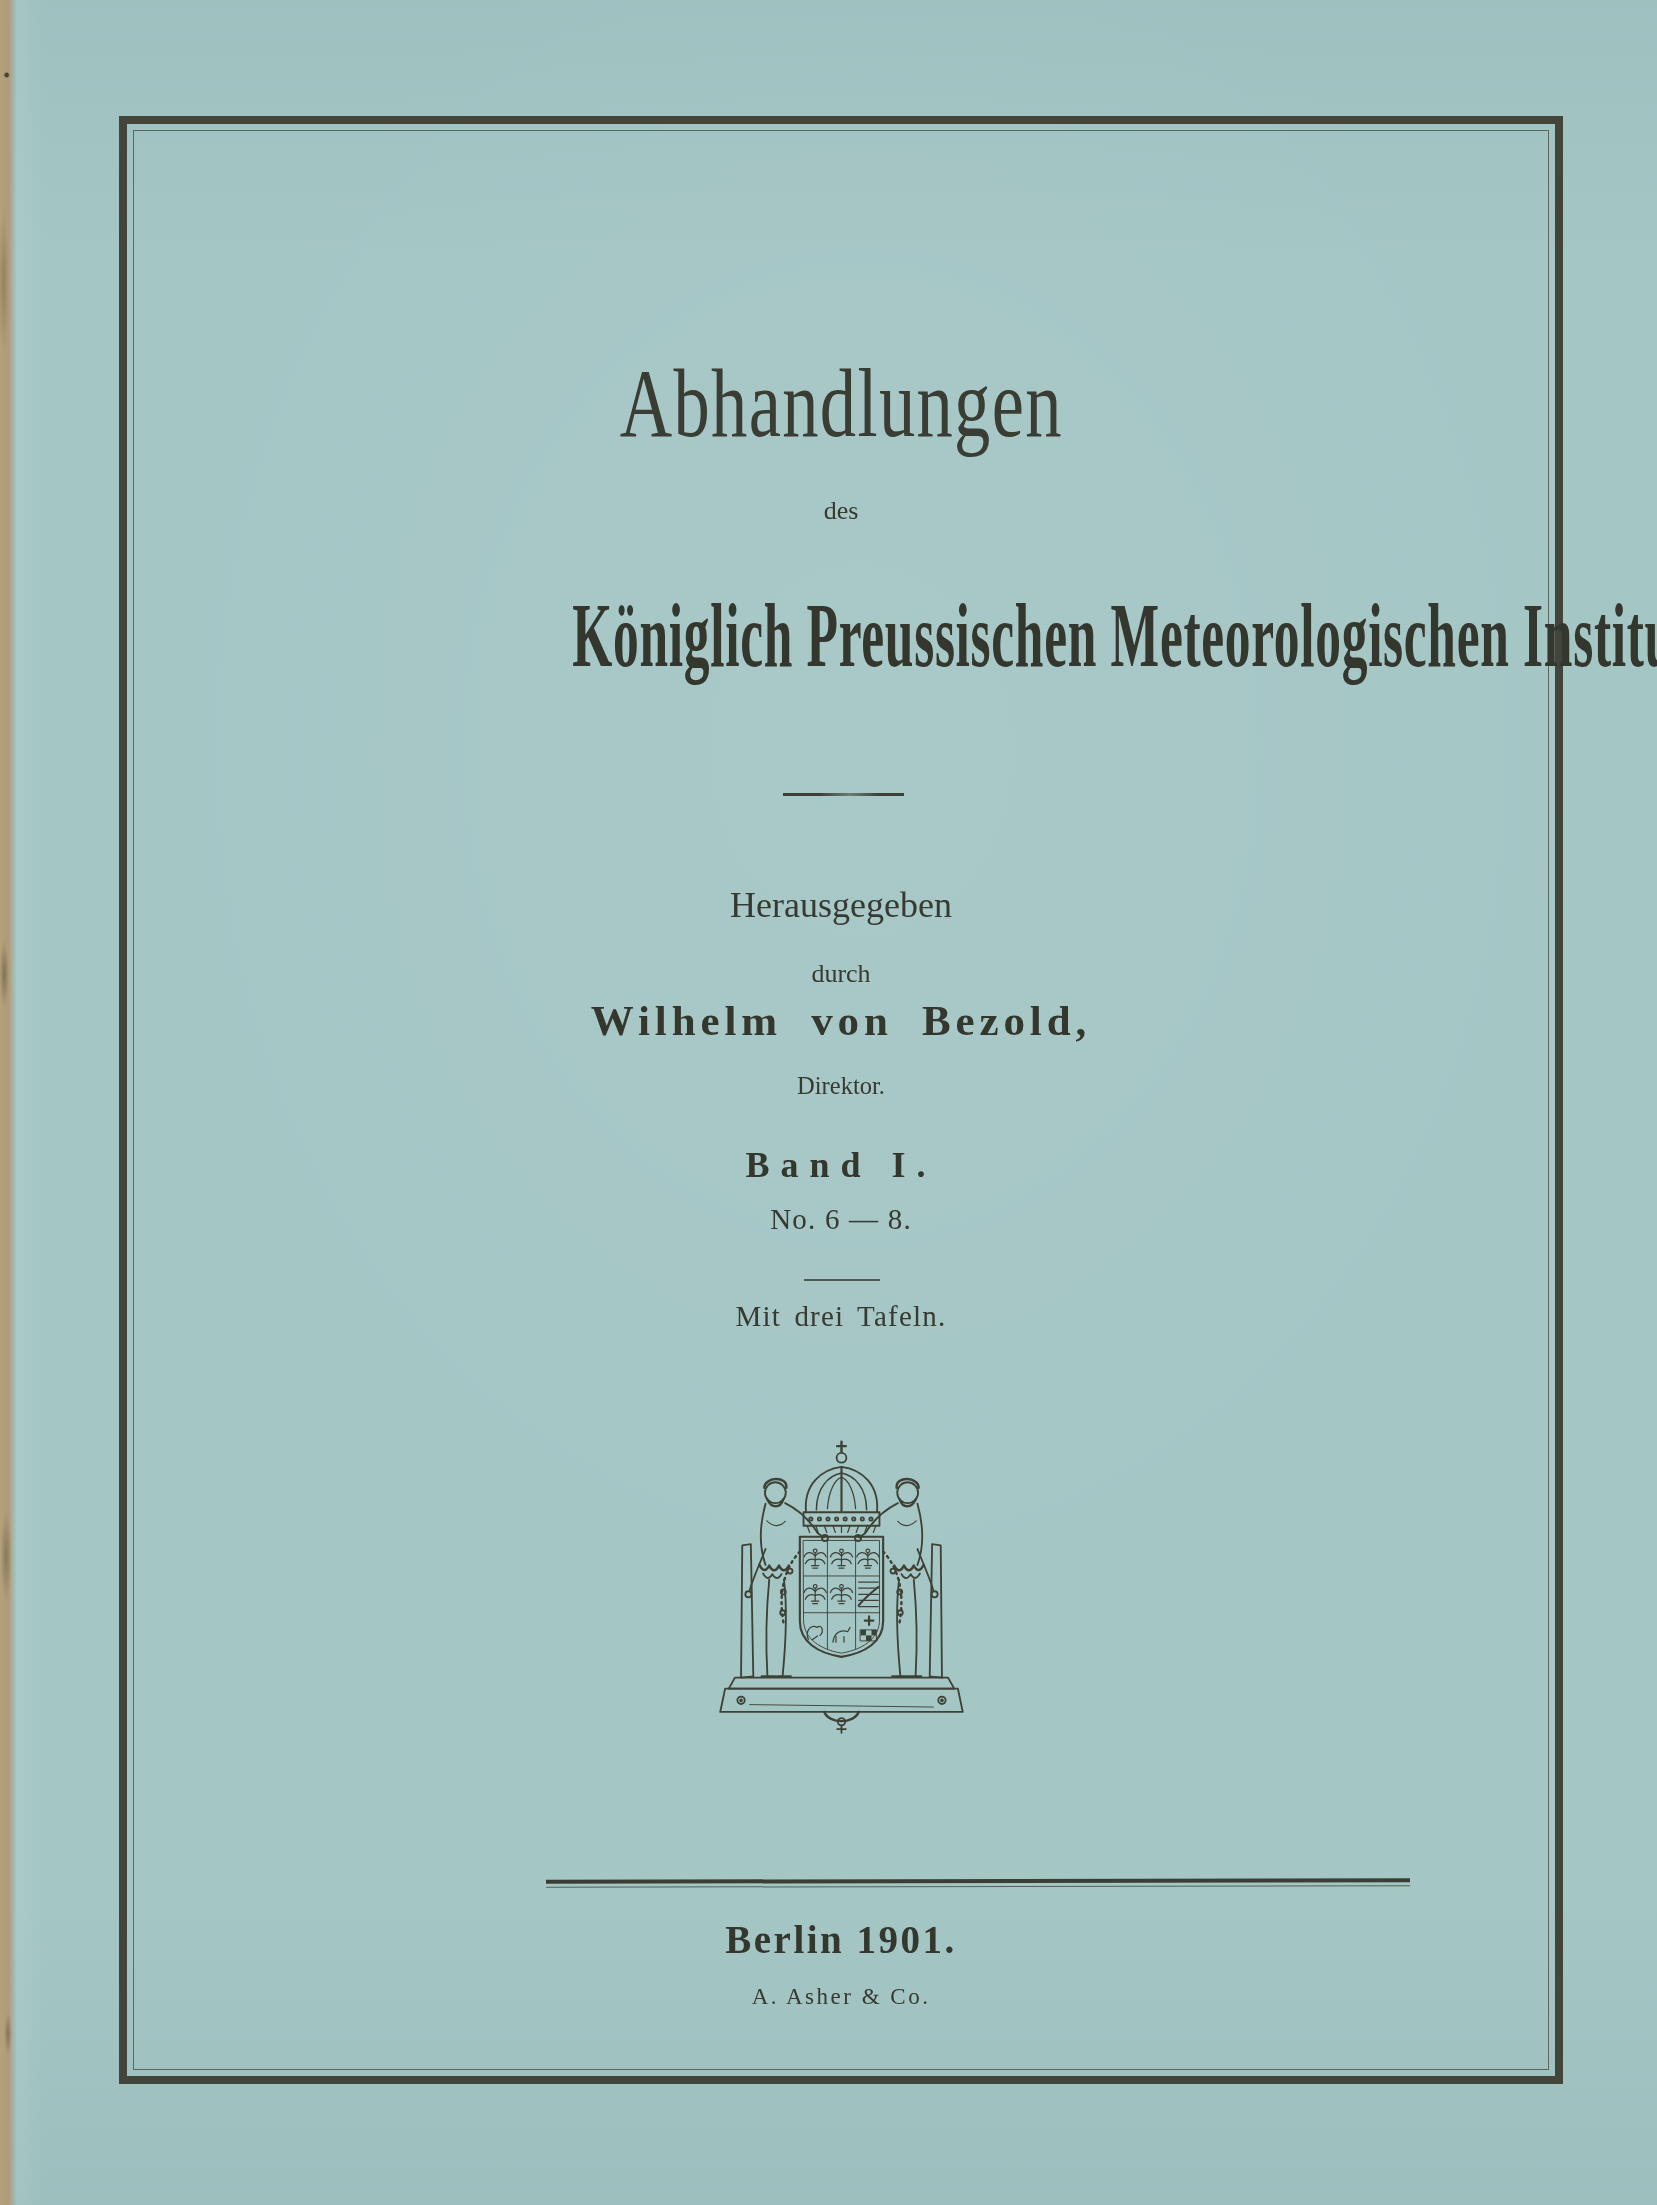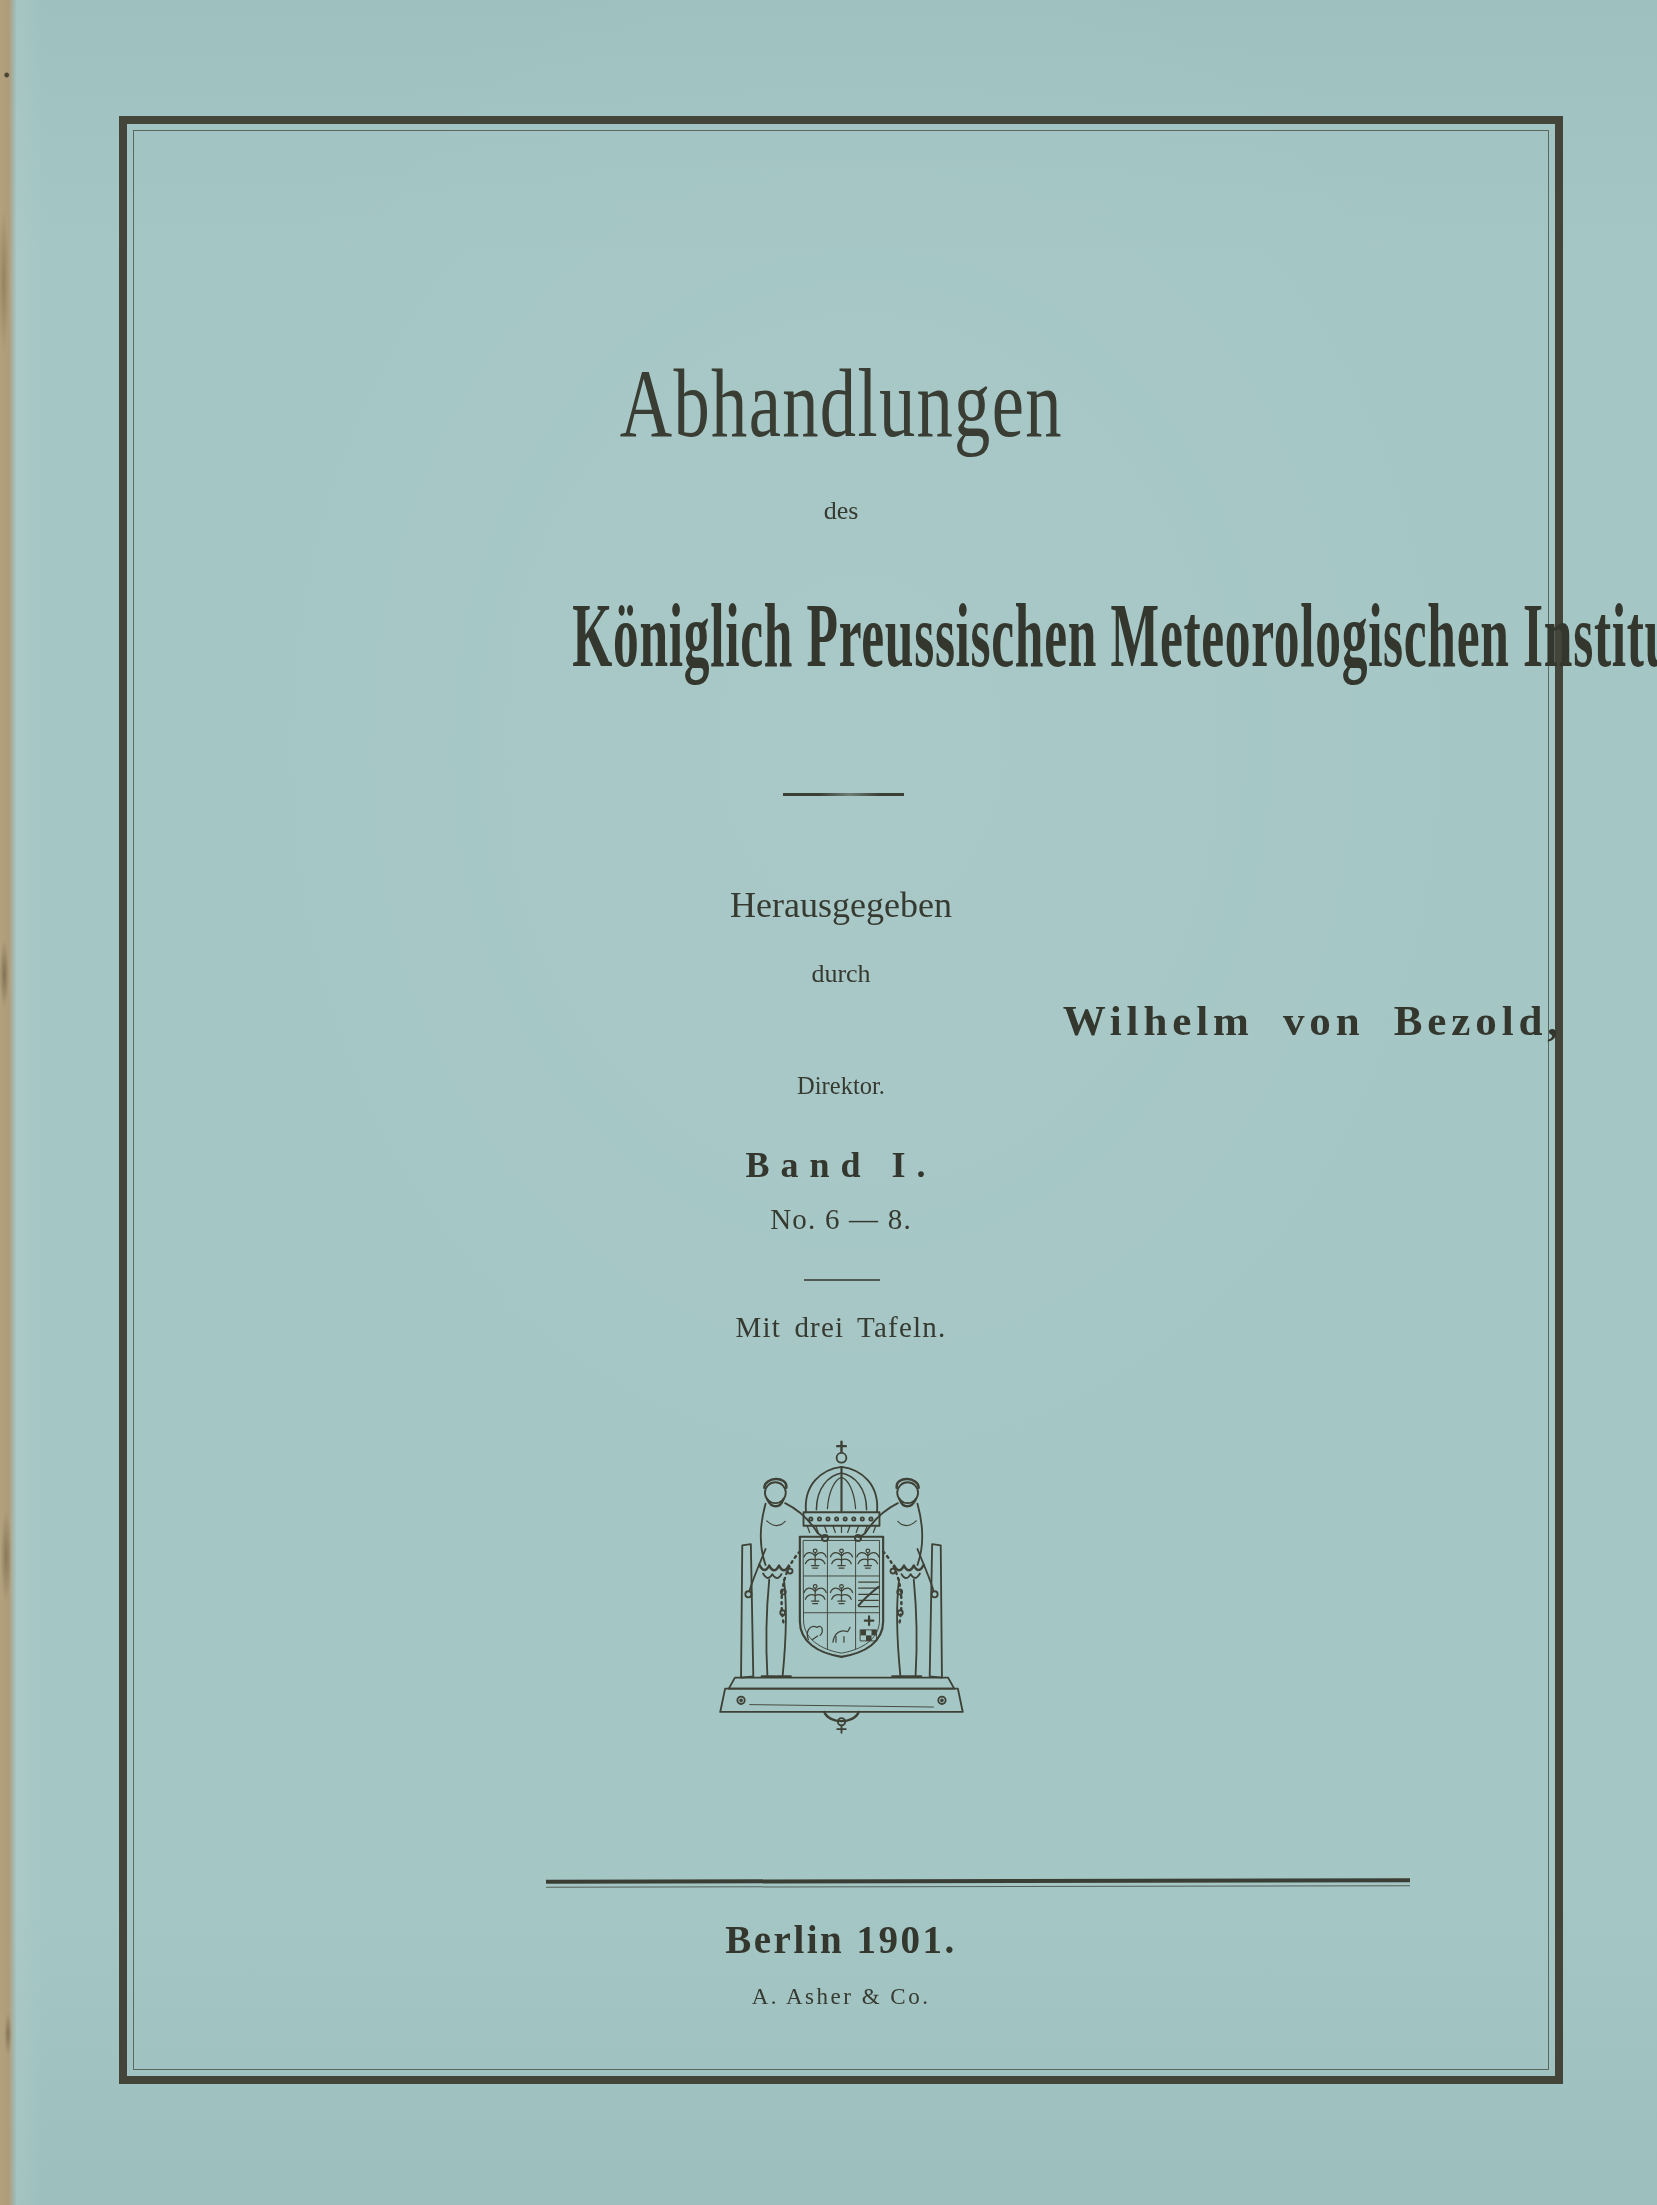--- a/index.html
+++ b/index.html
@@ -48,29 +48,29 @@
   .t-series .cond{transform:scaleX(0.74);letter-spacing:1.8px;}
   .t-des      {top:497px;font-size:26px;}
   .t-inst     {top:587px;font-size:92px;font-weight:700;color:#34372d;}
   .t-inst .cond{transform:scaleX(0.56);letter-spacing:1.2px;}
   .rule-1{
     position:absolute;left:783px;top:793px;width:121px;height:2.5px;
     background:linear-gradient(90deg,#3c3f35 30%, rgba(60,63,53,0.55) 55%, #3c3f35 80%);
   }
   .t-herausg  {top:887px;font-size:36px;}
   .t-durch    {top:960px;font-size:26px;}
-  .t-editor   {top:998px;font-size:43px;font-weight:700;letter-spacing:4.9px;word-spacing:13.5px;color:#34372d;text-align:right;}
+  .t-editor   {top:998px;font-size:43px;font-weight:700;letter-spacing:4.9px;word-spacing:13.5px;color:#34372d;}
   .t-direktor {top:1073px;font-size:24.5px;}
   .t-band     {top:1147px;font-size:36px;font-weight:700;letter-spacing:11px;color:#34372d;text-align:center;}
   .t-no       {top:1204px;font-size:29px;letter-spacing:1.2px;}
   .rule-2{
     position:absolute;left:804px;top:1279px;width:76px;height:1.8px;
     background:rgba(58,61,51,0.8);
   }
-  .t-tafeln   {top:1301px;font-size:29px;letter-spacing:1.2px;word-spacing:4.9px;margin-top:11px;}
+  .t-tafeln   {top:1301px;font-size:29px;letter-spacing:1.2px;word-spacing:4.9px;}
   .emblem-wrap{position:absolute;left:119px;top:1440px;width:1444px;text-align:center;}
   .imprint-rule{
     position:absolute;left:546px;top:1879px;width:864px;height:8px;
     border-top:4.9px solid #3b3e34;border-bottom:1.2px solid rgba(59,62,52,0.75);
     box-sizing:border-box;transform:rotate(-0.1deg);
   }
   .t-city     {top:1920px;font-size:39px;font-weight:700;letter-spacing:2.5px;color:#34372d;}
   .t-pub      {top:1985px;font-size:23px;letter-spacing:2.5px;}
 </style>
 </head>

